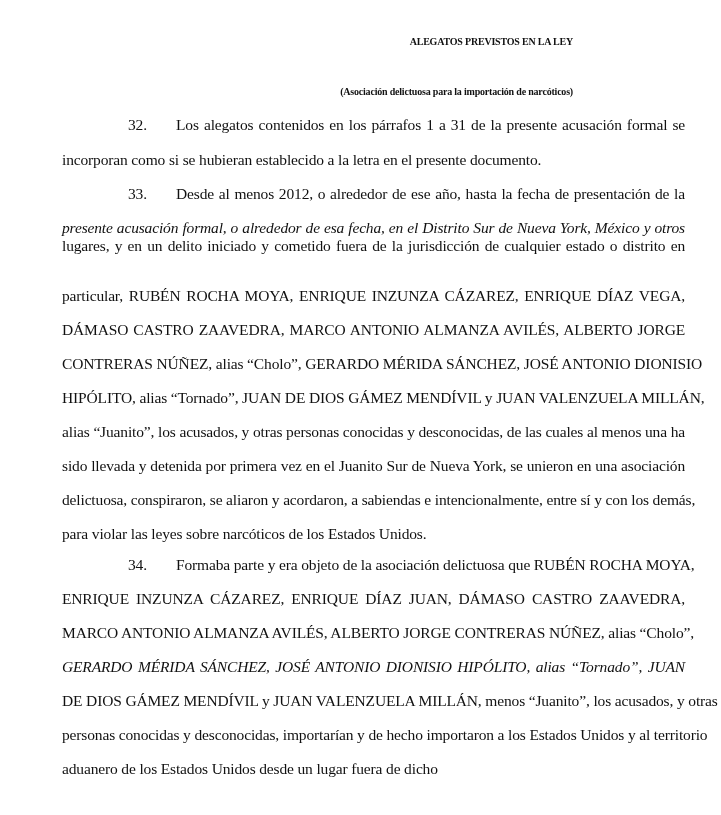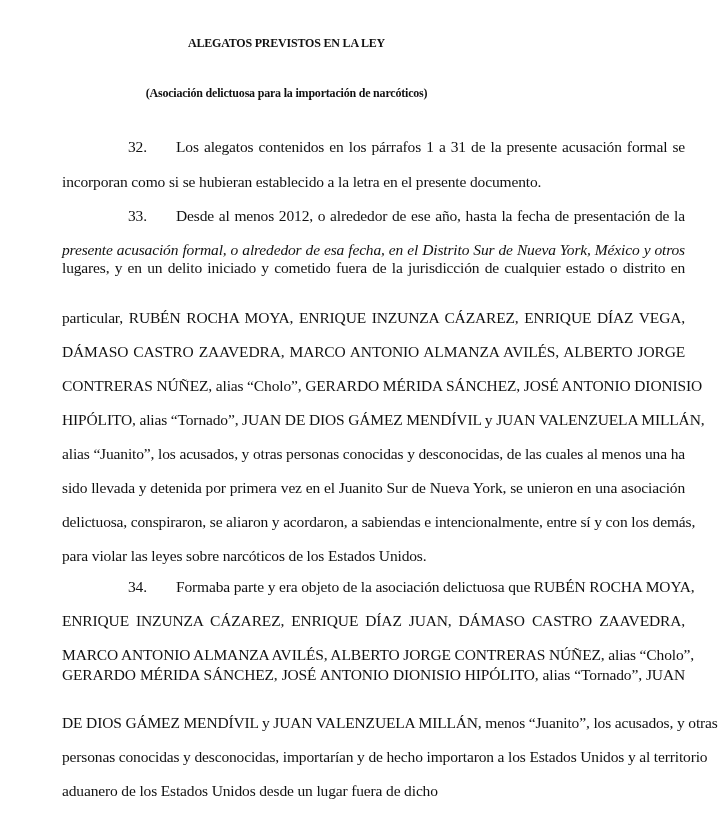--- a/index.html
+++ b/index.html
@@ -2,32 +2,31 @@
 <html><head>
   <meta charset="utf-8">
   <style>
     html, body { margin: 0; padding: 0; background: #ffffff; }
     body {
       width: 721px; height: 815px; overflow: hidden;
       font-family: "Liberation Serif", serif; color: #111111;
     }
     .page { position: relative; width: 721px; height: 815px; }
     .heading {
-      position: absolute; left: 0; width: 573px; text-align: center;
-      font-weight: bold; font-size: 12px; letter-spacing: -0.2px;
+      position: absolute; left: 0; width: 573px; text-align: right;
+      font-weight: bold; font-size: 10px; letter-spacing: -0.2px;
     }
     .h1 { top: 36px; }
     .h2 { top: 67px; text-decoration: underline; }
     .h3 { top: 86px; }
     .line {
       position: absolute; left: 62px; width: 623px;
       font-size: 15.5px; white-space: nowrap;
       text-align: justify; text-align-last: justify;
       letter-spacing: -0.15px;
-      margin-top: 22px;
     }
     .line.last { text-align-last: left; }
     .line.first { left: 128px; width: 557px; }
     .pnum { display: inline-block; width: 48px; text-align: left; }
     .ptext { }
   </style>
 </head>
 <body>
 
 <div class="page">
@@ -56,18 +55,18 @@
     <div class="line" style="top:491px;">delictuosa, conspiraron, se aliaron y acordaron, a sabiendas e intencionalmente, entre sí y con los demás,</div>
     <div class="line last" style="top:525px;">para violar las leyes sobre narcóticos de los Estados Unidos.</div>
   </div>
 
   <div>
     <div class="line first" style="top:556px;">
       <span class="pnum">34.</span><span class="ptext">Formaba parte y era objeto de la asociación delictuosa que RUBÉN ROCHA MOYA,</span>
     </div>
     <div class="line" style="top:590px;">ENRIQUE INZUNZA CÁZAREZ, ENRIQUE DÍAZ JUAN, DÁMASO CASTRO ZAAVEDRA,</div>
     <div class="line" style="top:624px;">MARCO ANTONIO ALMANZA AVILÉS, ALBERTO JORGE CONTRERAS NÚÑEZ, alias “Cholo”,</div>
-    <div class="line" style="top:644px;">GERARDO MÉRIDA SÁNCHEZ, JOSÉ ANTONIO DIONISIO HIPÓLITO, alias “Tornado”, JUAN</div>
+    <div class="line" style="top:658px;font-style:italic;">GERARDO MÉRIDA SÁNCHEZ, JOSÉ ANTONIO DIONISIO HIPÓLITO, alias “Tornado”, JUAN</div>
     <div class="line" style="top:692px;">DE DIOS GÁMEZ MENDÍVIL y JUAN VALENZUELA MILLÁN, menos “Juanito”, los acusados, y otras</div>
     <div class="line" style="top:726px;">personas conocidas y desconocidas, importarían y de hecho importaron a los Estados Unidos y al territorio</div>
     <div class="line last" style="top:760px;">aduanero de los Estados Unidos desde un lugar fuera de dicho</div>
   </div>
 </div>
 
 </body></html>

